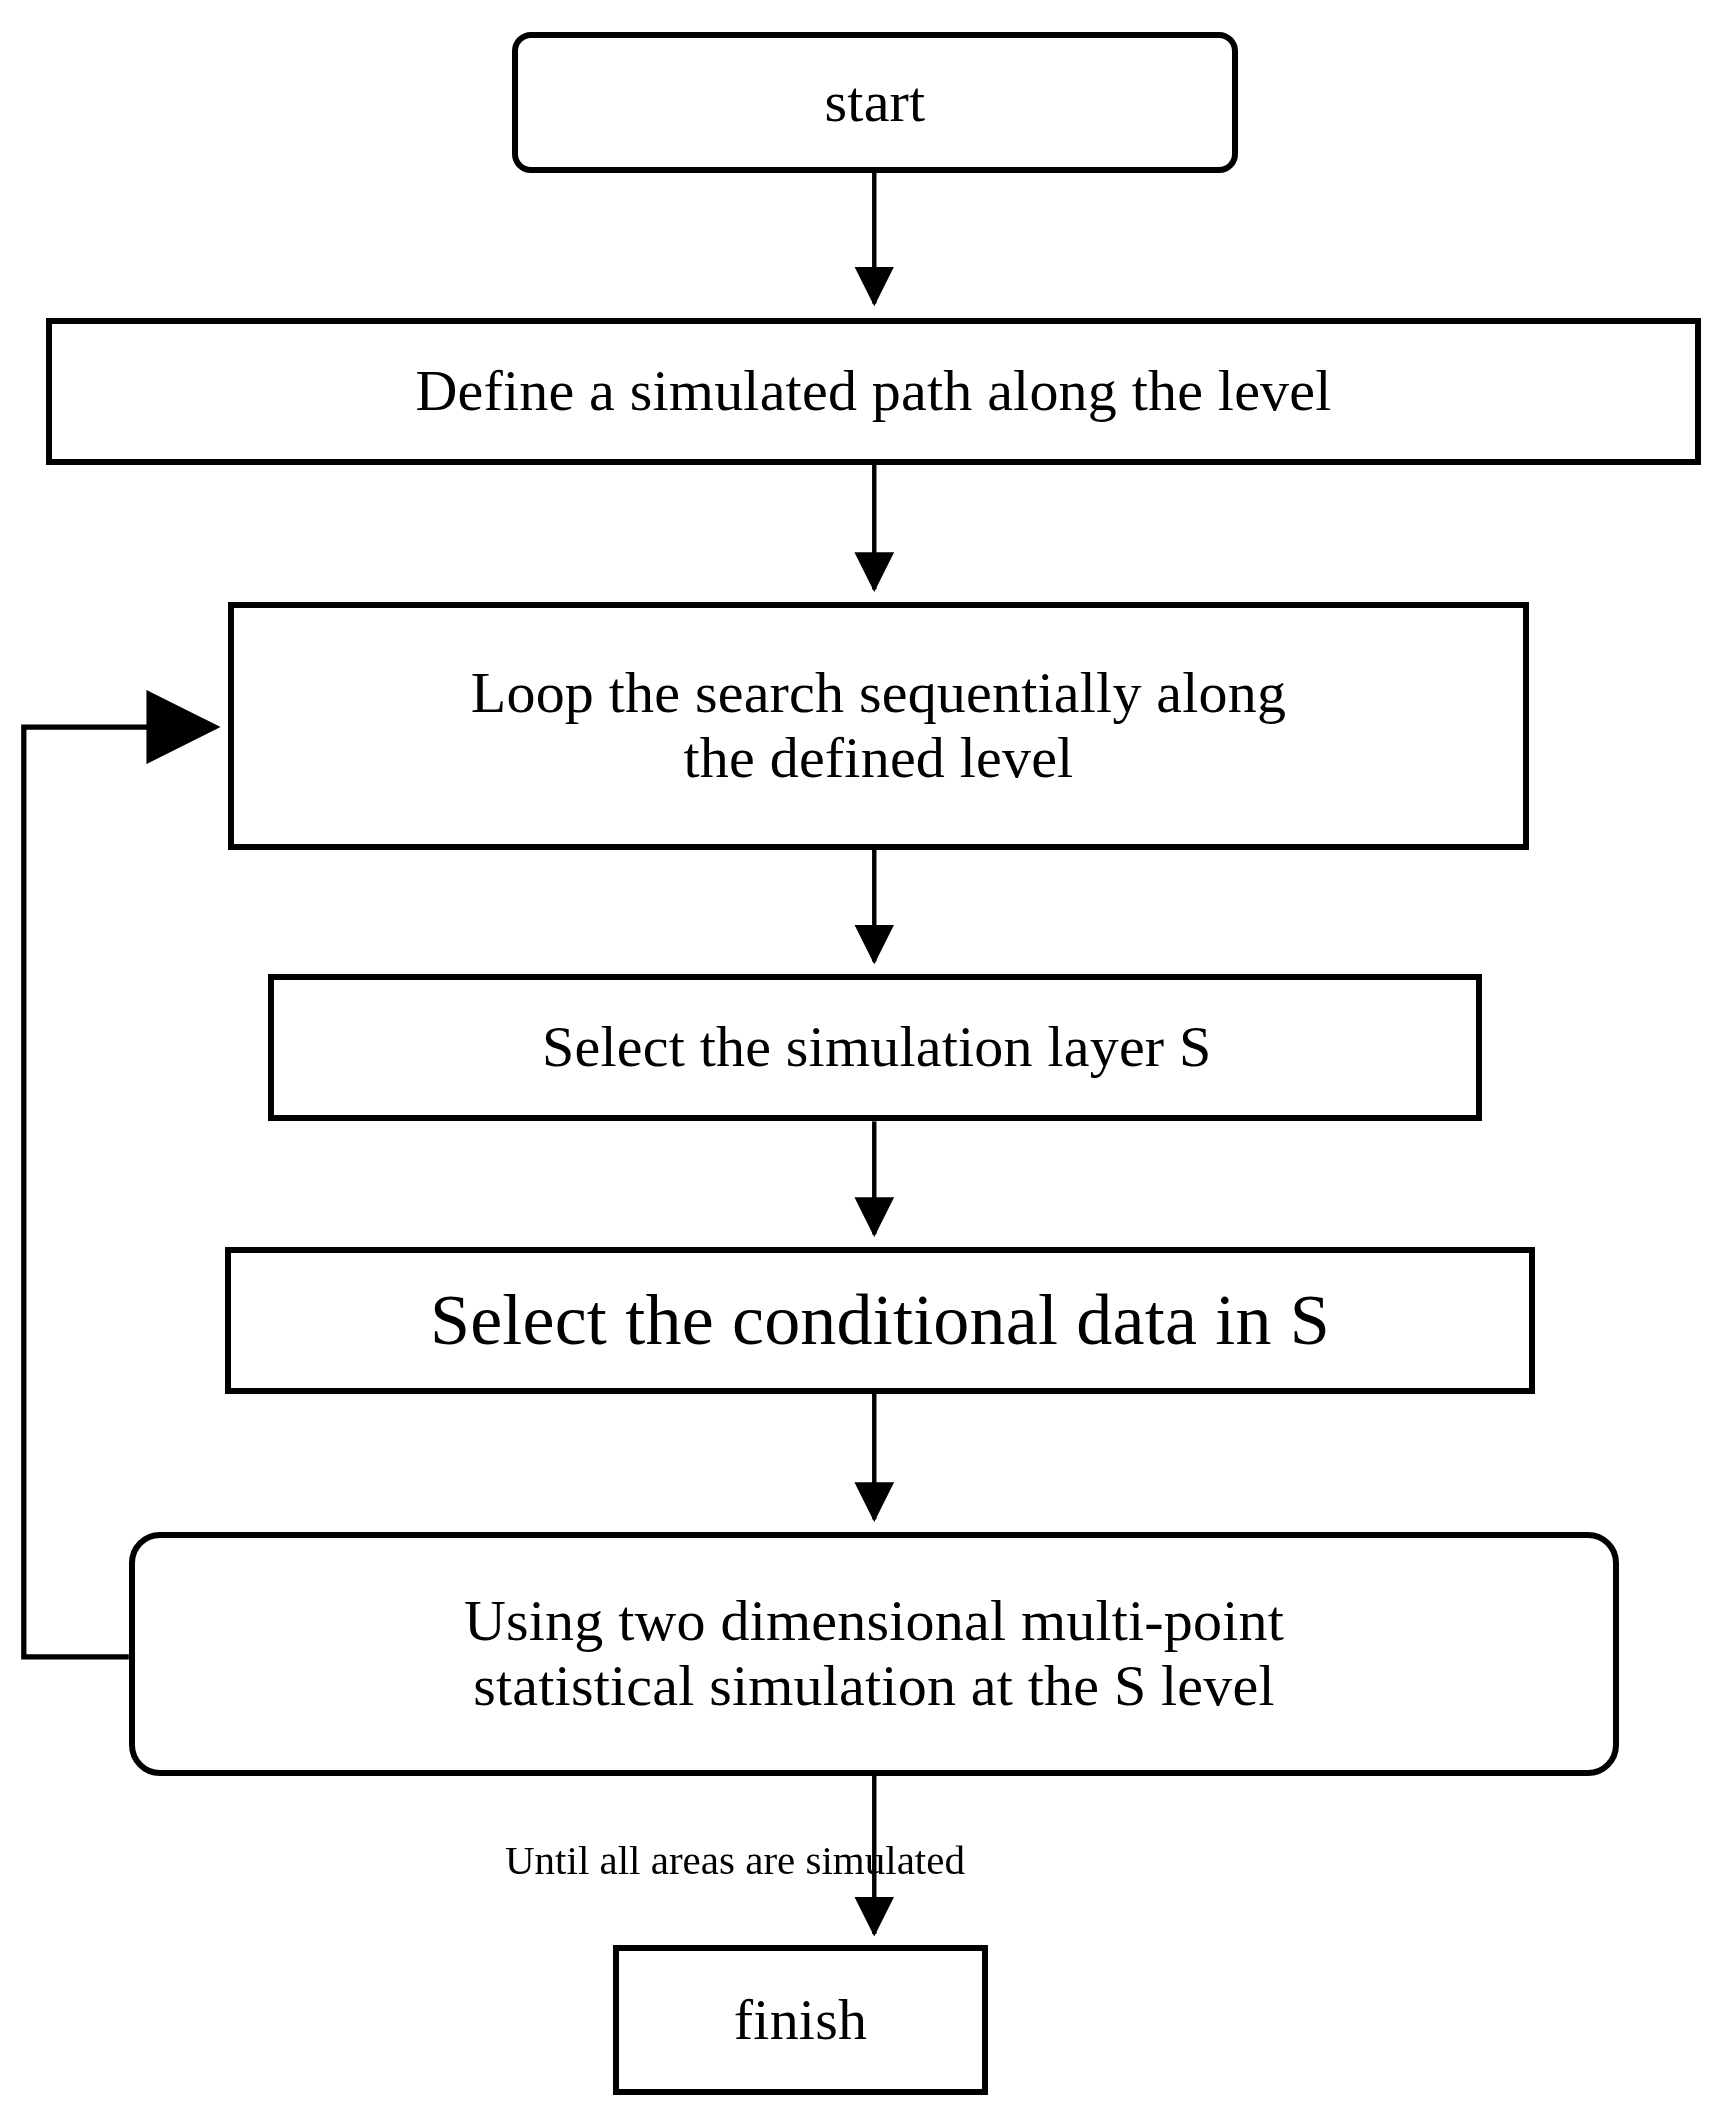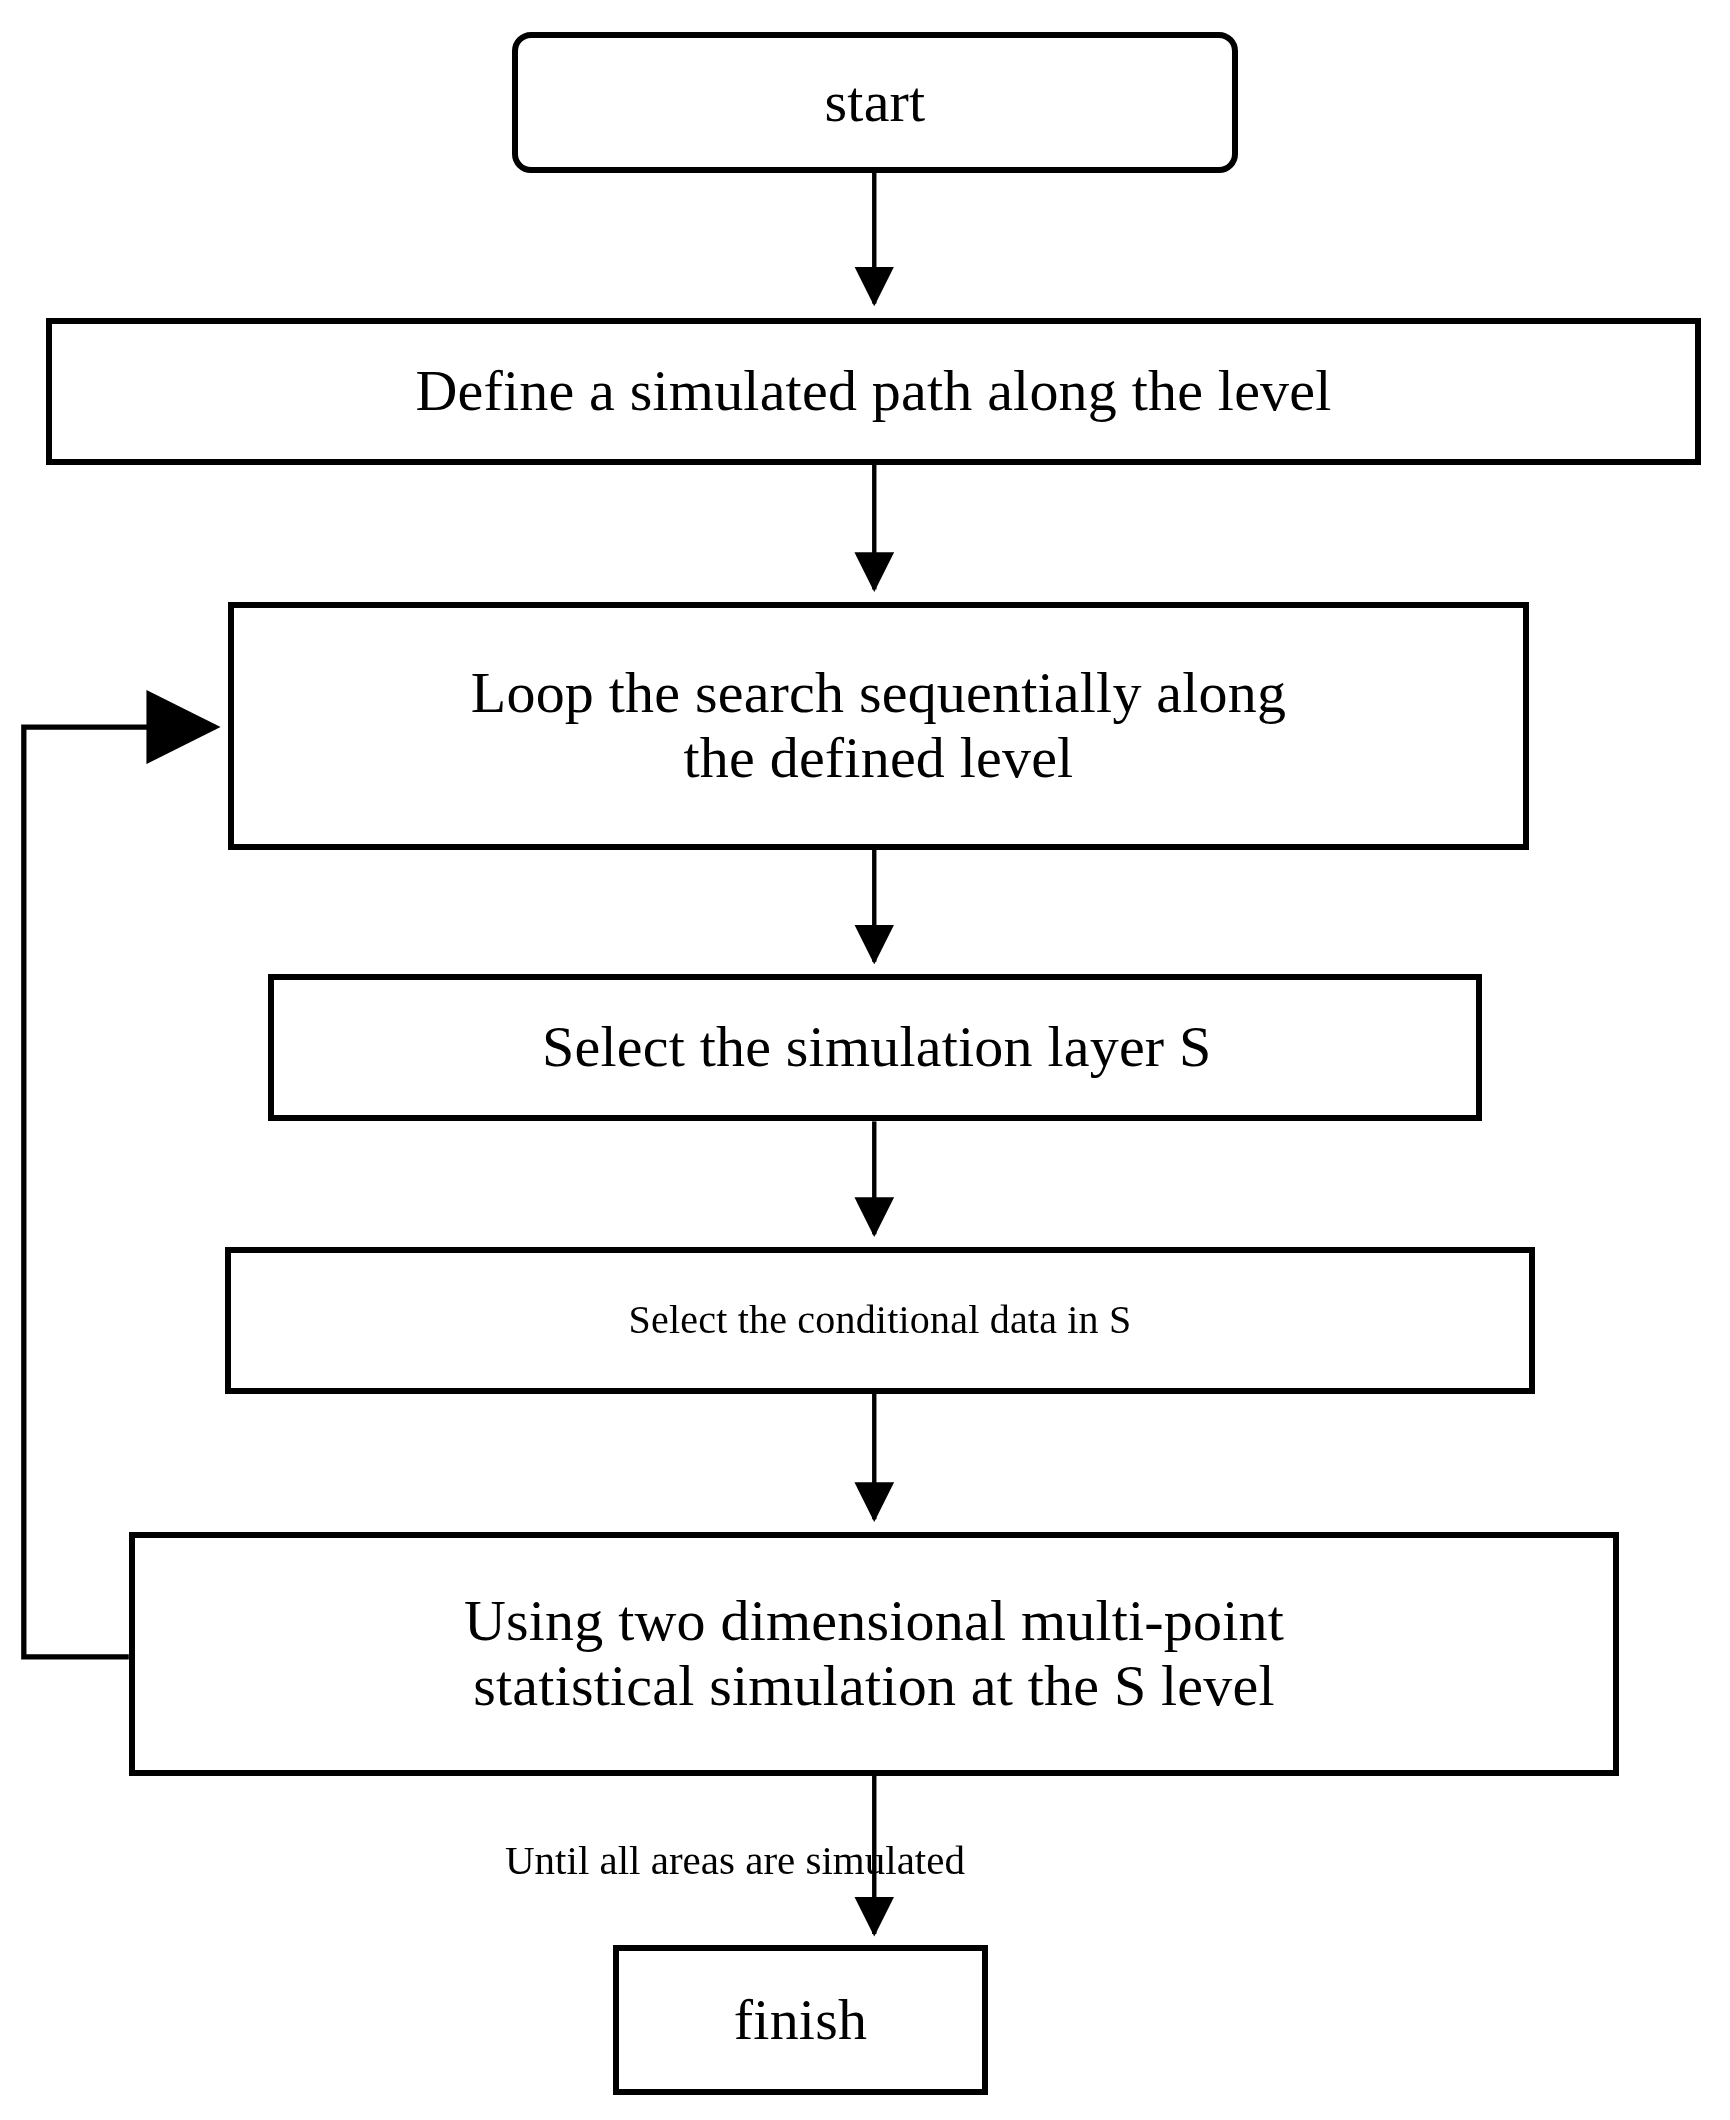--- a/index.html
+++ b/index.html
@@ -51,23 +51,23 @@
   #node-define     { left: 46px;   top: 318px;  width: 1655px; height: 147px; }
   #node-define .node-label     { font-size: 58px; }
 
   #node-loop       { left: 228px;  top: 602px;  width: 1301px; height: 248px; }
   #node-loop .node-label       { font-size: 58px; }
 
   #node-select-layer { left: 268px; top: 974px; width: 1214px; height: 147px; }
   #node-select-layer .node-label { font-size: 58px; padding-left: 16px; }
 
   #node-select-data  { left: 225px; top: 1247px; width: 1310px; height: 147px; }
-  #node-select-data .node-label  { font-size: 40px; }
+  #node-select-data .node-label  { font-size: 72px; }
 
-  #node-simulate     { left: 129px; top: 1532px; width: 1490px; height: 244px; }
+  #node-simulate     { left: 129px; top: 1532px; width: 1490px; height: 244px; border-radius: 31px; }
   #node-simulate .node-label     { font-size: 58px; }
 
   #node-finish       { left: 613px; top: 1945px; width: 375px;  height: 150px; }
   #node-finish .node-label       { font-size: 58px; }
 
   .edge-label {
     position: absolute;
     font-size: 41px;
     line-height: 1;
     white-space: nowrap;

